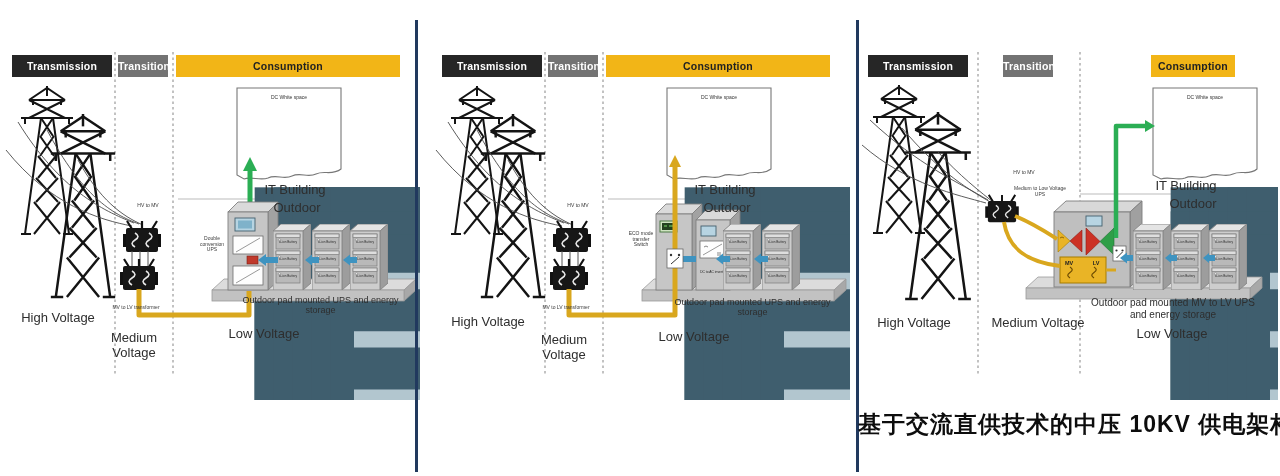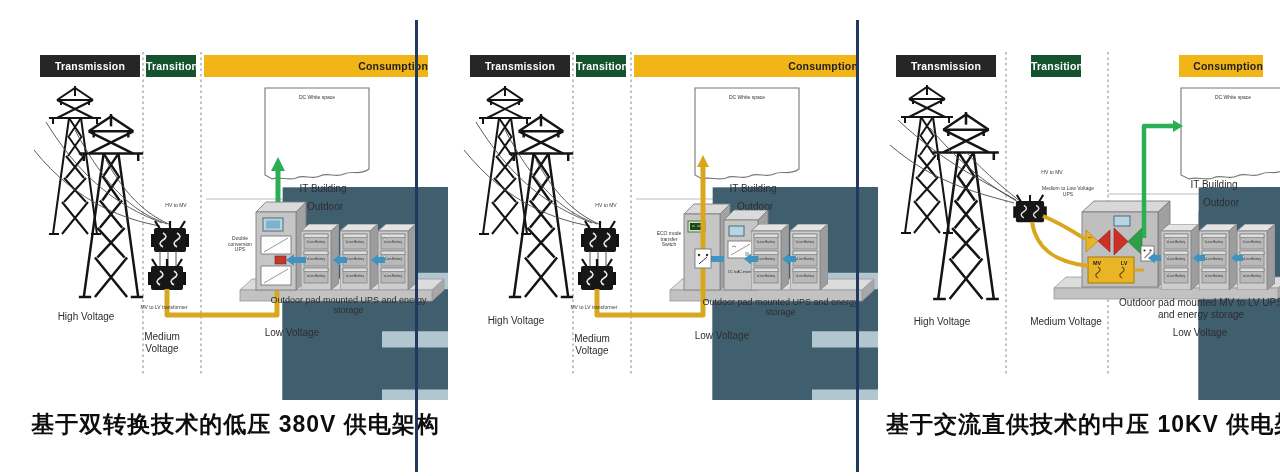--- a/index.html
+++ b/index.html
@@ -1,26 +1,26 @@
 <!DOCTYPE html>
 <html><head>
 <meta charset="utf-8">
 <style>
   html,body{margin:0;padding:0;background:#fff;}
   .canvas{position:relative;width:1280px;height:476px;background:#fff;overflow:hidden;
           font-family:"Liberation Sans",sans-serif;}
-  .panel{position:absolute;top:0;height:476px;margin-left:28px;}
+  .panel{position:absolute;top:0;height:476px;}
   .panel .diagram{position:absolute;left:0;top:0;width:420px;height:400px;}
   .divider{position:absolute;top:20px;height:452px;width:3px;background:#21395e;}
   .bar{position:absolute;top:55px;height:22px;line-height:22px;text-align:center;
        font-size:10.5px;font-weight:bold;letter-spacing:.2px;}
   .bar-transmission{background:#262626;color:#fff;}
-  .bar-transition{background:#14532d;color:#fff;}
-  .bar-consumption{background:#f2b517;color:#222;text-align:right;}
-  .lbl{position:absolute;color:#2e2e2e;font-size:10px;line-height:1.15;text-align:center;}
+  .bar-transition{background:#737373;color:#fff;}
+  .bar-consumption{background:#f2b517;color:#222;}
+  .lbl{position:absolute;color:#2e2e2e;font-size:13px;line-height:1.15;text-align:center;}
   .lbl-sm{position:absolute;color:#3a3a3a;font-size:5px;line-height:1.12;text-align:center;}
   .caption{position:absolute;left:0;right:0;top:409px;text-align:center;color:#0d0d0d;
            font-size:23px;font-weight:bold;letter-spacing:1px;white-space:nowrap;}
   .t5{font-size:5px;fill:#333;}
   .t33{font-size:3.3px;fill:#222;}
   .t3{font-size:3.1px;fill:#333;}
   .tmv{font-size:5.5px;font-weight:bold;fill:#222;}
   text{font-family:"Liberation Sans",sans-serif;}
 </style>
 </head>
@@ -166,21 +166,20 @@
   <div class="bar bar-consumption" style="left:176px;width:224px">Consumption</div>
   <div class="lbl-sm" style="left:128px;top:203px;width:40px">HV to MV</div>
   <div class="lbl-sm" style="left:112px;top:305px;width:48px">MV to LV transformer</div>
   <div class="lbl-sm" style="left:196px;top:236px;width:32px">Double conversion UPS</div>
   <div class="lbl" style="left:16px;top:311px;width:84px">High Voltage</div>
   <div class="lbl" style="left:106px;top:331px;width:56px">Medium Voltage</div>
   <div class="lbl" style="left:224px;top:327px;width:80px">Low Voltage</div>
   <div class="lbl" style="left:255px;top:183px;width:80px">IT Building</div>
   <div class="lbl" style="left:262px;top:201px;width:70px">Outdoor</div>
   <div class="lbl" style="left:238px;top:295px;width:165px;font-size:9px">Outdoor pad mounted UPS and energy storage</div>
-  <div class="caption">基于双转换技术的低压 380V 供电架构</div>
 </div>
 
 <div class="divider" style="left:415px"></div>
 
 <div class="panel" style="left:430px;width:420px">
   <svg class="diagram" viewBox="0 0 420 400">
     <g stroke="#9a9a9a" stroke-dasharray="2.5 3" stroke-width="1.2" fill="none">
       <path d="M115,52 V374"></path>
           <path d="M173,52 V374"></path>
     </g>

